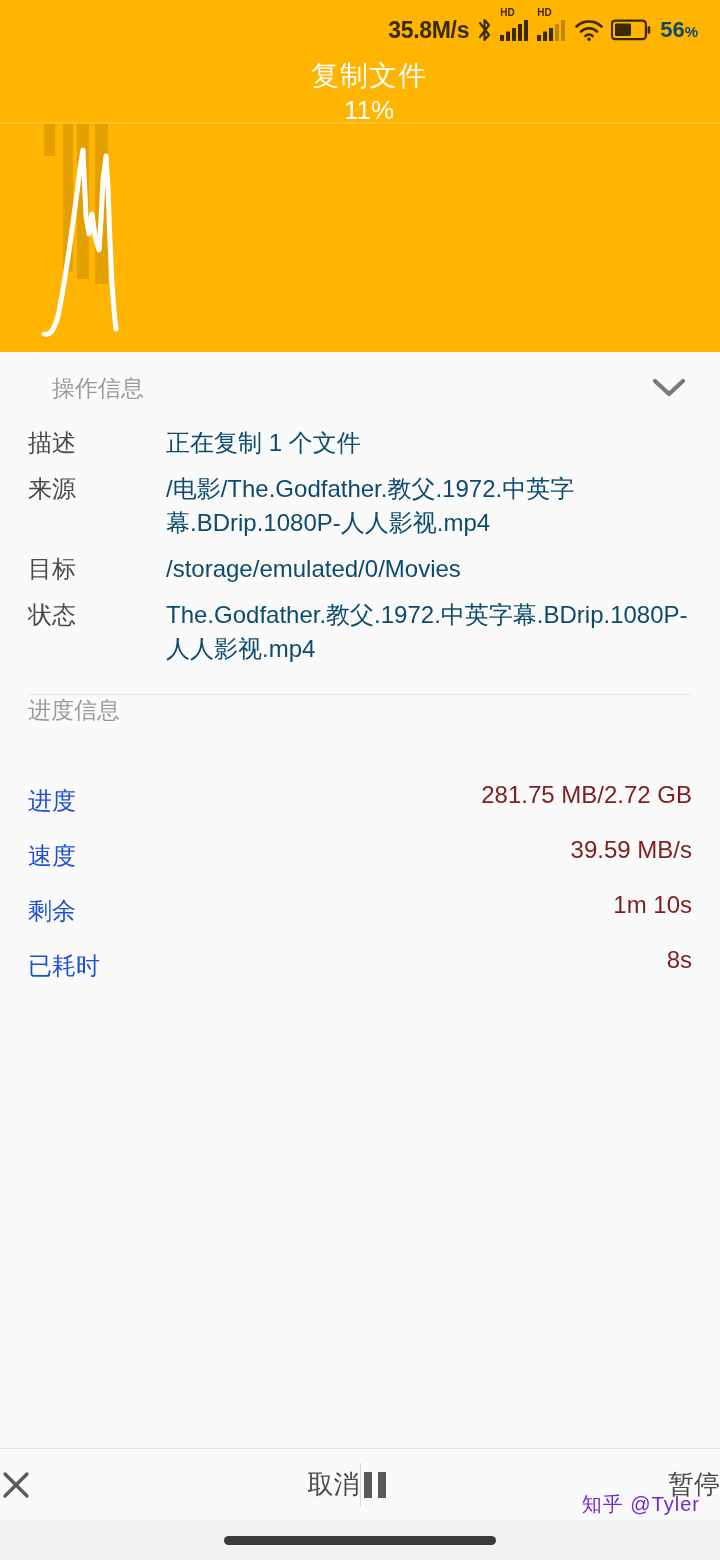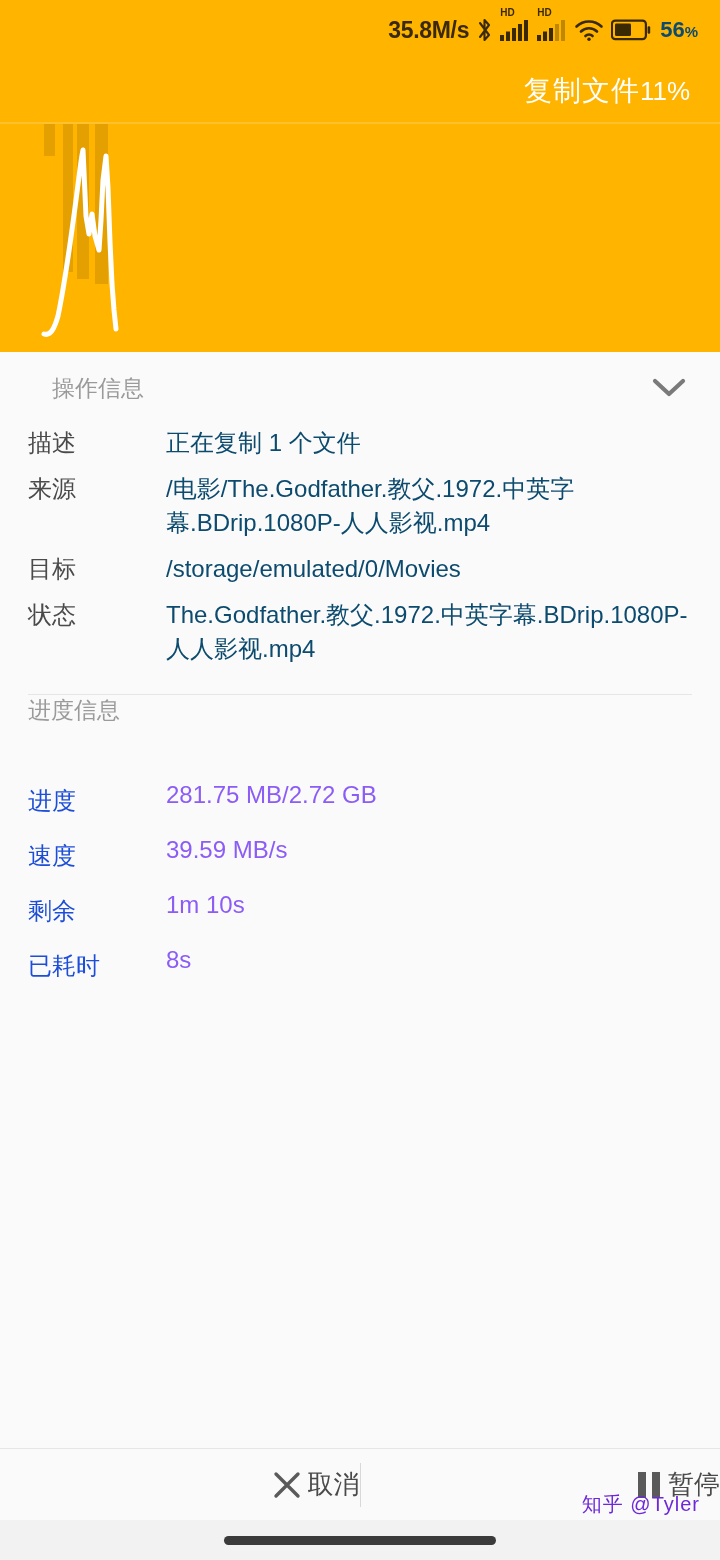--- a/index.html
+++ b/index.html
@@ -22,22 +22,23 @@
   }
   .net-speed { font-size:23px; font-weight:bold; letter-spacing:-0.3px; color:#3a2a03; }
   .sb-icon { display:flex; align-items:center; justify-content:center; color:#3a2a03; }
   .sig-wrap { position:relative; display:flex; align-items:flex-end; }
   .hd-tag { position:absolute; top:-11px; left:0px; font-size:10px; font-weight:bold; line-height:1; color:#3a2a03; }
   .batt-pct { font-size:22px; font-weight:bold; color:#0c4a6e; margin-left:2px; }
   .batt-pct .pct-sym { font-size:15px; }
 
   .titlerow {
     position:absolute; top:60px; left:0; width:720px; height:62px;
-    display:flex; align-items:center; justify-content:flex-end;
+    display:flex; align-items:center; justify-content:center;
     padding:0 30px 0 48px;
+    flex-direction:column;
   }
   .title-text { font-size:28px; color:#FFFFFF; letter-spacing:1px; }
   .title-pct { font-size:26px; color:#FFFFFF; }
 
   .hdr-divider { position:absolute; top:122px; left:0; width:720px; height:2px; background:rgba(255,255,255,0.18); }
 
   .graph { position:absolute; top:124px; left:0; width:720px; height:228px; overflow:hidden; }
   .graph svg { display:block; }
 
   
@@ -56,30 +57,30 @@
   .kv-label { width:138px; flex:0 0 138px; font-size:24px; color:#4a4a4a; line-height:1.42; }
   .kv-value { flex:1; font-size:24px; color:#0c4a6e; line-height:1.42; word-break:break-word; }
 
   .divider { height:1px; background:#E6E6E6; margin:22px 0 0 0; }
 
   .prog-section { padding:0 28px; }
   .prog-head { height:72px; display:flex; align-items:flex-start; }
   .prog-title { font-size:23px; color:#9a9a9a; }
   .prog-kv { display:flex; align-items:center; padding:5px 0; }
   .prog-label { width:138px; flex:0 0 138px; font-size:24px; color:#1d4ed8;margin-top:13px; }
-  .prog-value { flex:1; font-size:24px; color:#8b5cf6; }
+  .prog-value { flex:1; font-size:24px; color:#7f1d1d;text-align:right; }
 
   
   .bottombar {
     position:absolute; left:0; bottom:40px; width:720px; height:72px;
     border-top:1px solid #E6E6E6;
     display:flex; align-items:center; background:#FAFAFA;
   }
   .btn {
-    flex:1; height:72px; display:flex; align-items:center; justify-content:flex-end;
+    flex:1; height:72px; display:flex; align-items:center; justify-content:space-between;
     gap:5px; cursor:pointer;
   }
   .btn-label { font-size:26px; color:#4a4a4a; }
   .btn-icon { display:flex; align-items:center; justify-content:center; color:#5a5a5a; }
   .vline { width:1px; height:44px; background:#D8D8D8; }
 
   .watermark {
     position:absolute; right:20px; bottom:42px;
     font-size:20px; color:#6d28d9; letter-spacing:1px;
   }

